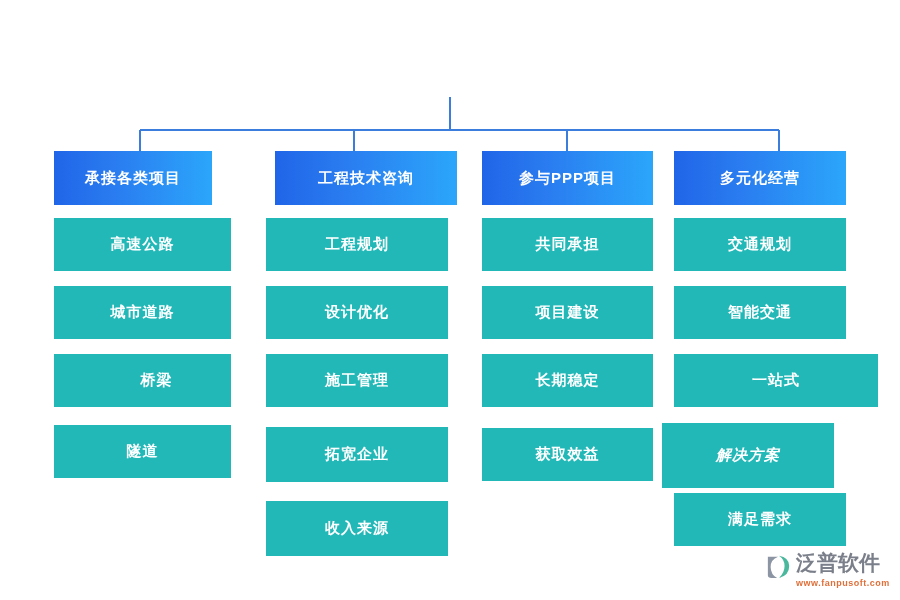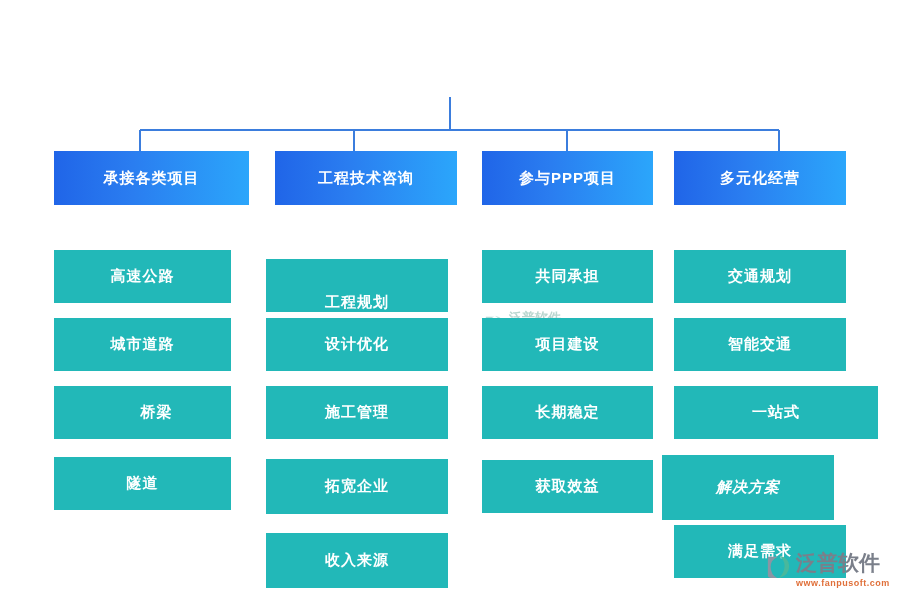--- a/index.html
+++ b/index.html
@@ -37,21 +37,21 @@
     color:#ffffff;
     font-size:15px;
     font-weight:bold;
     letter-spacing:1px;
     white-space:nowrap;
   }
 
   .item-box {
     position:absolute;
     background:#22b8b8;
-    display:flex; align-items:center; justify-content:center;margin-top:32px;
+    display:flex; align-items:center; justify-content:center;
   }
   .item-box .txt {
     color:#ffffff;
     font-size:15px;
     font-weight:bold;
     letter-spacing:1px;
     white-space:nowrap;
   }
 
   
@@ -91,40 +91,40 @@
     <g stroke="#3b7ddd" stroke-width="2" fill="none" shape-rendering="crispEdges">
       <line x1="450" y1="97" x2="450" y2="130"></line>
       <line x1="140" y1="130" x2="779" y2="130"></line>
       <line x1="140" y1="130" x2="140" y2="151"></line>
       <line x1="354" y1="130" x2="354" y2="151"></line>
       <line x1="567" y1="130" x2="567" y2="151"></line>
       <line x1="779" y1="130" x2="779" y2="151"></line>
     </g>
   </svg>
 
-  <div class="cat-head" style="left:54px; top:151px; width:195px;">
+  <div class="cat-head" style="left:54px; top:151px; width:158px;">
     <span class="txt">承接各类项目</span>
   </div>
   <div class="item-box" style="left:54px; top:218px; width:177px; height:53px;">
     <span class="txt">高速公路</span>
   </div>
   <div class="item-box" style="left:54px; top:286px; width:177px; height:53px;">
     <span class="txt">城市道路</span>
   </div>
   <div class="item-box" style="left:54px; top:354px; width:177px; height:53px;padding-left:28px;">
     <span class="txt">桥梁</span>
   </div>
   <div class="item-box" style="left:54px; top:425px; width:177px; height:53px;">
     <span class="txt">隧道</span>
   </div>
 
   <div class="cat-head" style="left:275px; top:151px; width:182px;">
     <span class="txt">工程技术咨询</span>
   </div>
-  <div class="item-box" style="left:266px; top:227px; width:182px; height:53px;align-items:flex-end;">
+  <div class="item-box" style="left:266px; top:218px; width:182px; height:53px;">
     <span class="txt">工程规划</span>
   </div>
   <div class="item-box" style="left:266px; top:286px; width:182px; height:53px;">
     <span class="txt">设计优化</span>
   </div>
   <div class="item-box" style="left:266px; top:354px; width:182px; height:53px;">
     <span class="txt">施工管理</span>
   </div>
   <div class="item-box" style="left:266px; top:427px; width:182px; height:55px;justify-content:center;">
     <span class="txt">拓宽企业</span>

